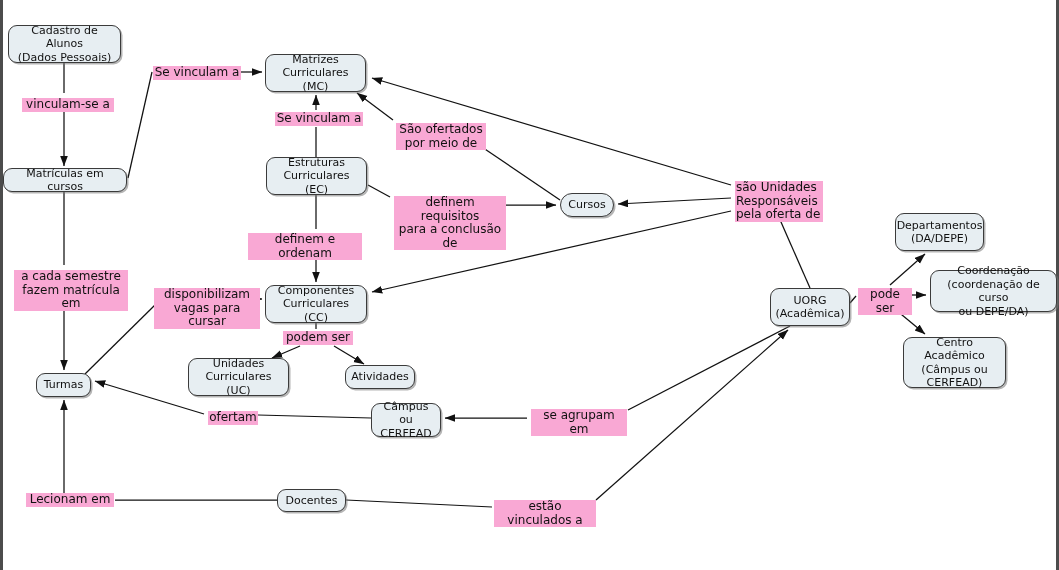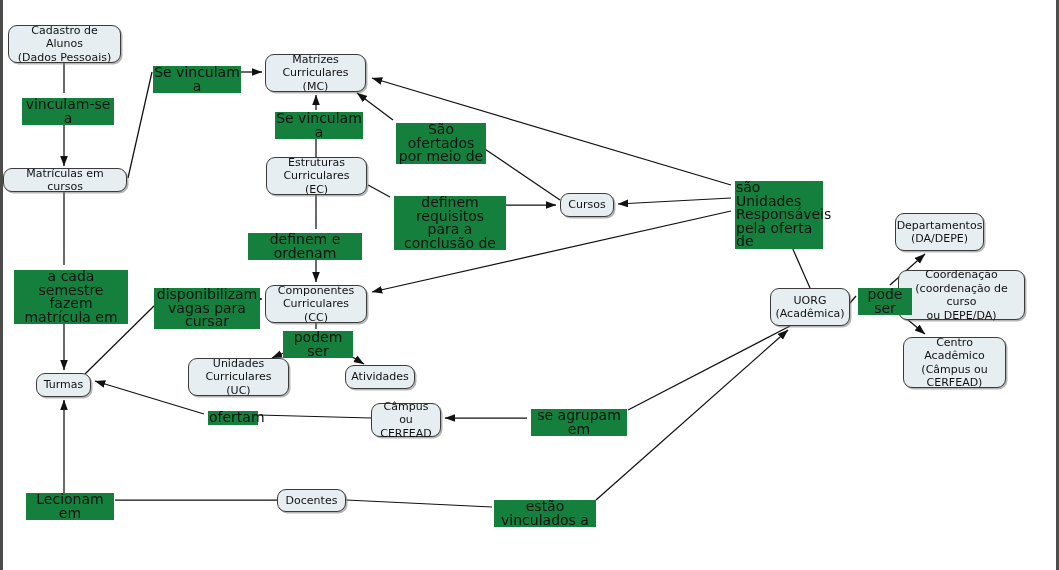--- a/index.html
+++ b/index.html
@@ -57,24 +57,24 @@
     line-height: 13.5px;
     color: #111111;
     box-shadow: 1.5px 1.5px 0.5px rgba(120,120,120,0.55);
     padding: 2px 4px;
     white-space: pre-line;
     z-index: 5;
   }
   .edge-label {
     position: absolute;
     font-family: "DejaVu Sans", sans-serif;
-    font-size: 14px;
+    font-size: 12px;
     line-height: 13.5px;
     color: #111111;
-    background: #15803d;
+    background: #f9a8d4;
     text-align: center;
     white-space: pre-line;
     z-index: 6;
     padding: 0 1px;
   }
   .edge-label.left-align { text-align: left; }
 </style>
 </head>
 <body>
 
@@ -154,26 +154,26 @@
   <div class="node" style="left: 266px; top: 157px; width: 101px; height: 38px;">Estruturas
 Curriculares (EC)</div>
   <div class="node" style="left: 265px; top: 285px; width: 102px; height: 38px;">Componentes
 Curriculares (CC)</div>
   <div class="node" style="left: 188px; top: 358px; width: 101px; height: 38px;">Unidades
 Curriculares (UC)</div>
   <div class="node" style="left: 345px; top: 365px; width: 70px; height: 24px;">Atividades</div>
   <div class="node" style="left: 371px; top: 403px; width: 70px; height: 34px;">Câmpus ou
 CERFEAD</div>
   <div class="node" style="left: 277px; top: 489px; width: 69px; height: 23px;">Docentes</div>
-  <div class="node" style="left: 560px; top: 193px; width: 54px; height: 24px;">Cursos</div>
+  <div class="node" style="left: 560px; top: 193px; width: 54px; height: 24px; border-radius: 12px;">Cursos</div>
   <div class="node" style="left: 770px; top: 288px; width: 80px; height: 38px;">UORG
 (Acadêmica)</div>
   <div class="node" style="left: 895px; top: 213px; width: 89px; height: 38px;">Departamentos
 (DA/DEPE)</div>
-  <div class="node" style="left: 898px; top: 270px; width: 127px; height: 50px;">Coordenação
+  <div class="node" style="left: 930px; top: 270px; width: 127px; height: 42px;">Coordenação
 (coordenação de curso
 ou DEPE/DA)</div>
   <div class="node" style="left: 903px; top: 337px; width: 103px; height: 51px;">Centro Acadêmico
 (Câmpus ou
 CERFEAD)</div>
 
   <div class="edge-label" style="left: 22px; top: 98px; width: 90px;">vinculam-se a</div>
   <div class="edge-label" style="left: 153px; top: 66px; width: 86px;">Se vinculam a</div>
   <div class="edge-label" style="left: 275px; top: 112px; width: 86px;">Se vinculam a</div>
   <div class="edge-label" style="left: 396px; top: 123px; width: 88px;">São ofertados

